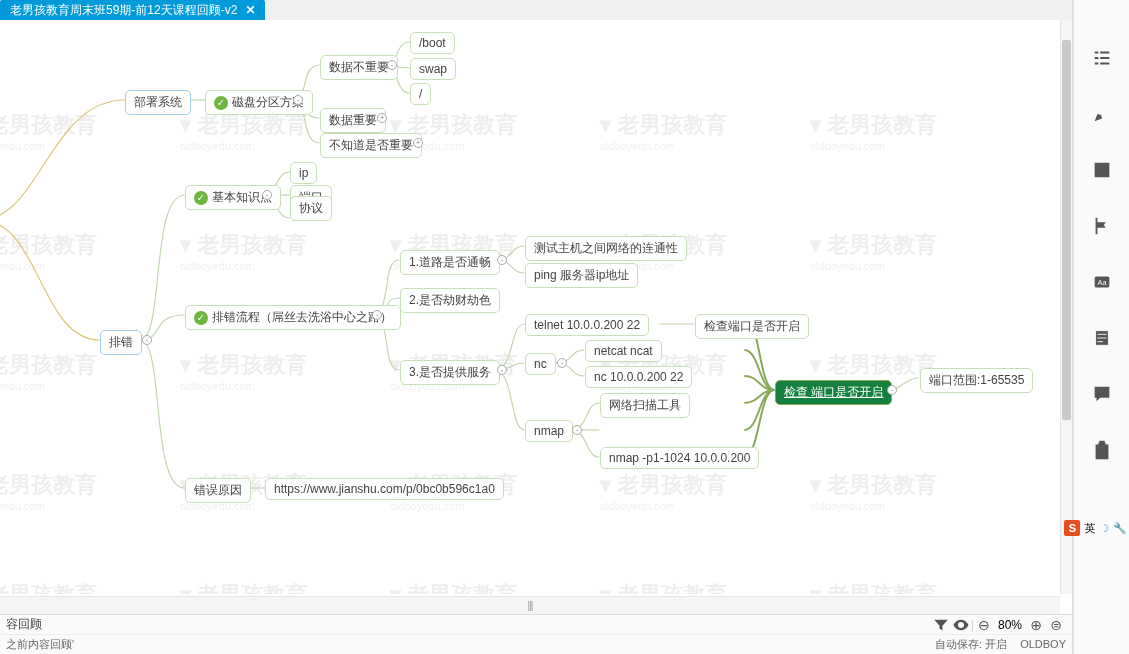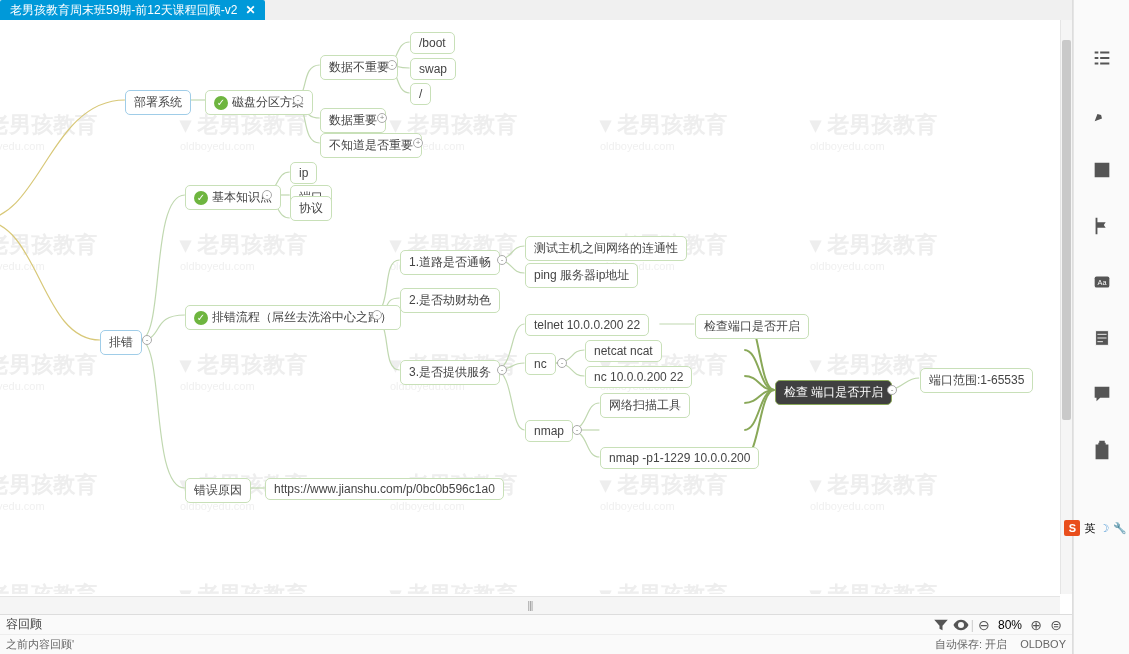--- a/index.html
+++ b/index.html
@@ -25,21 +25,21 @@
 .status-right span { margin-left: 10px; }
 
 .right-rail { width: 56px; background: #fafafa; border-left: 1px solid #e5e5e5; display: flex; flex-direction: column; align-items: center; padding-top: 30px; }
 .rail-icon { width: 32px; height: 32px; margin: 12px 0; display: flex; align-items: center; justify-content: center; color: #555; cursor: pointer; }
 .rail-icon svg { width: 22px; height: 22px; }
 .ime-box { position: absolute; right: 2px; top: 520px; display: flex; align-items: center; gap: 4px; font-size: 11px; }
 .ime-s { background: #e94f1d; color: #fff; width: 16px; height: 16px; display: inline-flex; align-items: center; justify-content: center; font-weight: bold; border-radius: 2px; }
 
 .node { position: absolute; padding: 3px 8px; border: 1px solid #c8e0b8; border-radius: 5px; background: #fff; color: #444; white-space: nowrap; font-size: 12px; }
 .node.root { border-color: #a0cde8; }
-.node.hl { background: #404040; color: #fff; border-color: #8aa858; }
+.node.hl { background: #15803d; color: #fff; border-color: #8aa858; text-decoration: underline; }
 .check { display: inline-block; width: 14px; height: 14px; border-radius: 50%; background: #6eb53f; color: #fff; font-size: 10px; line-height: 14px; text-align: center; margin-right: 4px; vertical-align: middle; }
 .toggle { position: absolute; width: 10px; height: 10px; border: 1px solid #aaa; border-radius: 50%; background: #fff; color: #888; font-size: 8px; line-height: 8px; text-align: center; }
 
 svg.links { position: absolute; top: 0; left: 0; width: 100%; height: 100%; pointer-events: none; }
 svg.links path { fill: none; stroke: #c0d8b0; stroke-width: 1.2; }
 svg.links path.trunk { stroke: #d8c878; }
 svg.links path.brk { stroke: #89a858; stroke-width: 2; }
 </style>
 </head>
 <body>
@@ -175,21 +175,21 @@
         <div class="node" style="left:695px; top:294px"><span>检查端口是否开启</span></div>
 
         <div class="node" style="left:525px; top:333px"><span>nc</span></div>
         <div class="toggle" style="left:557px; top:338px">-</div>
         <div class="node" style="left:585px; top:320px"><span>netcat ncat</span></div>
         <div class="node" style="left:585px; top:346px"><span>nc  10.0.0.200 22</span></div>
 
         <div class="node" style="left:525px; top:400px"><span>nmap</span></div>
         <div class="toggle" style="left:572px; top:405px">-</div>
         <div class="node" style="left:600px; top:373px"><span>网络扫描工具</span></div>
-        <div class="node" style="left:600px; top:427px"><span>nmap -p1-1229  10.0.0.200</span></div>
+        <div class="node" style="left:600px; top:427px"><span>nmap -p1-1024  10.0.0.200</span></div>
 
         <div class="node hl" style="left:775px; top:360px"><span>检查 端口是否开启</span></div>
         <div class="toggle" style="left:887px; top:365px">-</div>
         <div class="node" style="left:920px; top:348px"><span>端口范围:1-65535</span></div>
 
         <div class="node" style="left:185px; top:458px"><span>错误原因</span></div>
         <div class="node" style="left:265px; top:458px"><span>https://www.jianshu.com/p/0bc0b596c1a0</span></div>
 
       </div>
     </div>

